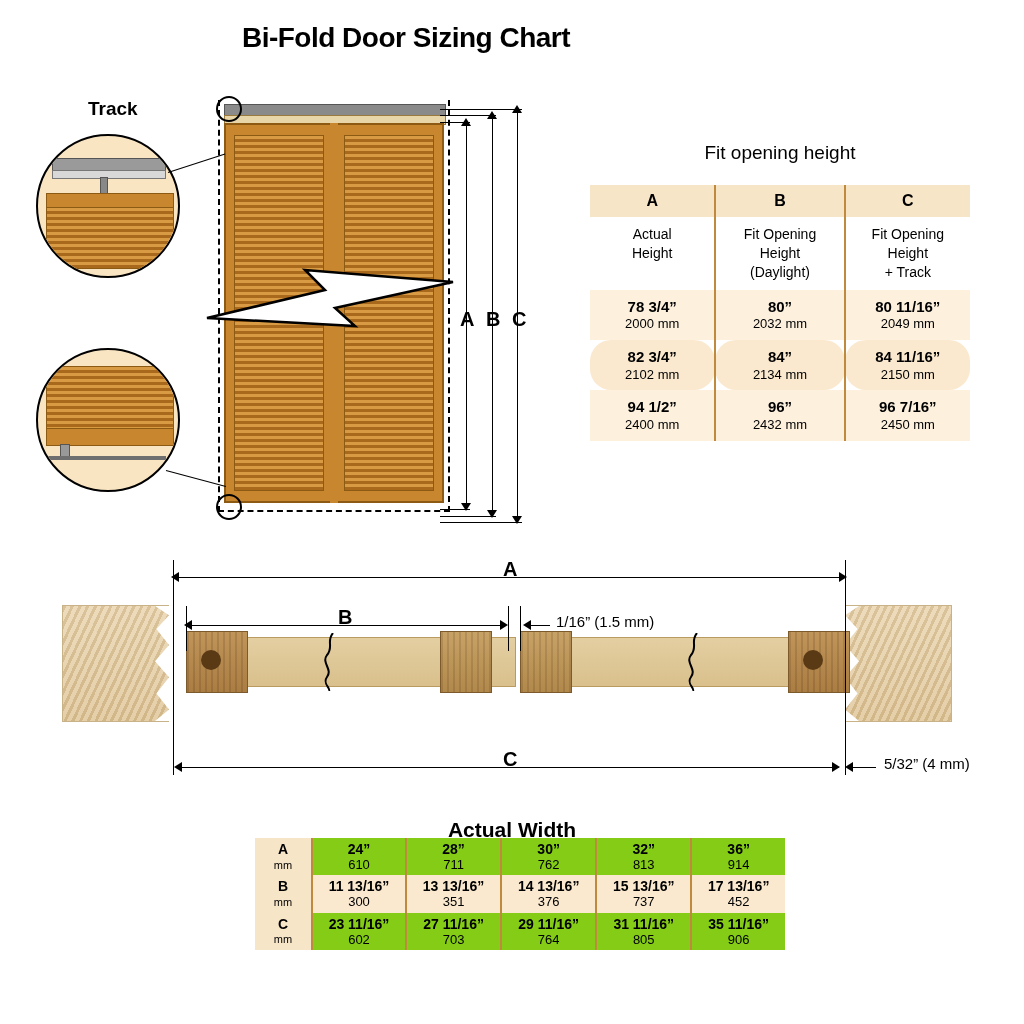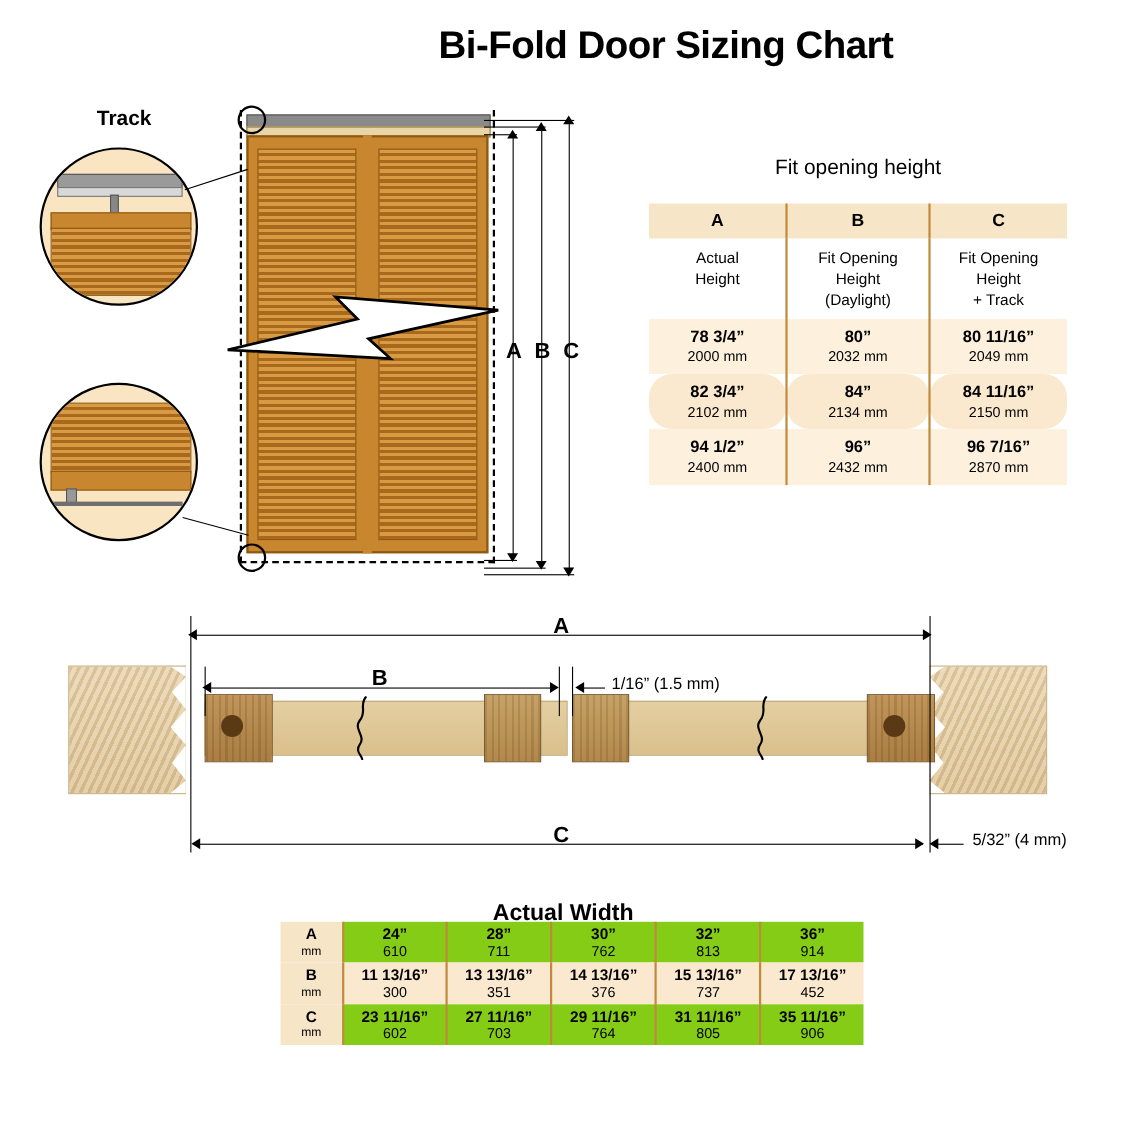--- a/index.html
+++ b/index.html
@@ -13,22 +13,22 @@
     position: relative;
     font-family: "Liberation Sans", sans-serif;
     color: #000;
     overflow: hidden;
   }
   .abs { position: absolute; }
 
   
   #page-title {
     top: 22px; left: 0; width: 812px;
-    text-align: right;
-    font-size: 35px;
+    text-align: center;
+    font-size: 28px;
     font-weight: bold;
     letter-spacing: -0.5px;
   }
 
   
   .lbl { font-size: 17px; font-weight: bold; }
   .lbl-sm { font-size: 14px; }
 
   
   #door-wrap { top: 100px; left: 210px; width: 340px; height: 430px; }
@@ -384,21 +384,21 @@
       <td>
           <div class="v-main">94 1/2”</div>
           <div class="v-mm">2400 mm</div>
         </td>
       <td>
           <div class="v-main">96”</div>
           <div class="v-mm">2432 mm</div>
         </td>
       <td>
           <div class="v-main">96 7/16”</div>
-          <div class="v-mm">2870 mm</div>
+          <div class="v-mm">2450 mm</div>
         </td>
     </tr>
   </tbody>
 </table>
 
 <div class="abs" id="width-section">
 
   <div class="jamb left"></div>
   <div class="jamb right"></div>
 

